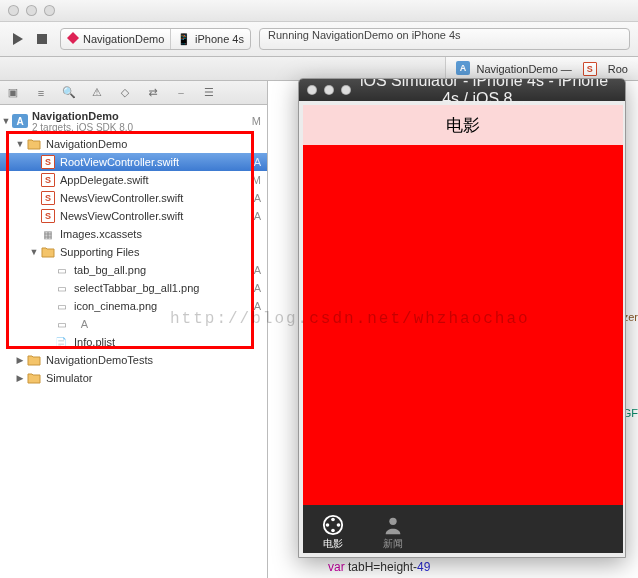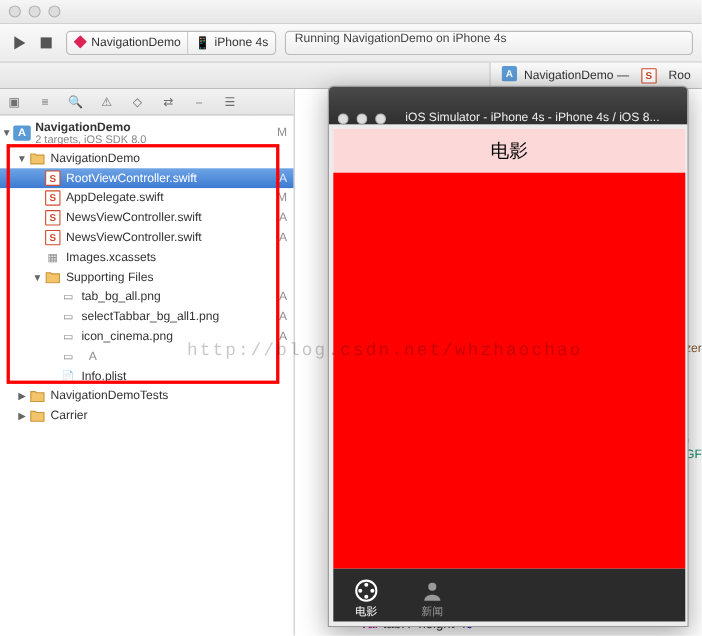--- a/index.html
+++ b/index.html
@@ -51,21 +51,21 @@
   
   .editor { flex: 1; position: relative; background: #fff; }
   .code-frag { position: absolute; right: 0; top: 230px; font-family: Menlo, monospace; font-size: 11px; color: #333; text-align: left; }
   .code-frag .type { color: #0a8a6a; }
   .code-bottom { position: absolute; left: 60px; bottom: 4px; font-family: Menlo, monospace; font-size: 12px; }
   .code-bottom .kw { color: #c800a4; }
   .code-bottom .num { color: #2a2ad4; }
 
   
   .sim { position: absolute; left: 298px; top: 78px; width: 328px; background: #ececec; border: 1px solid #999; border-radius: 5px 5px 0 0; box-shadow: 0 6px 24px rgba(0,0,0,.35); overflow: hidden; }
-  .sim-title { height: 34px; background: linear-gradient(#4a4a4a,#2f2f2f); color: #eee; display: flex; align-items: flex-end; padding: 0 8px; font-size: 11px; }
+  .sim-title { height: 22px; background: linear-gradient(#4a4a4a,#2f2f2f); color: #eee; display: flex; align-items: center; padding: 0 8px; font-size: 16px; }
   .sim-title .traffic .dot { width: 10px; height: 10px; }
   .sim-title .txt { flex: 1; text-align: center; }
   .sim-screen { width: 320px; margin: 4px; background: #fff; }
   .sim-sb { height: 20px; background: #fcd8d8; display: flex; align-items: center; justify-content: space-between; padding: 0 6px; font-size: 11px; color: #000; }
   .sim-nav { height: 40px; background: #fcd8d8; display: flex; align-items: center; justify-content: center; font-size: 17px; color: #000; font-weight: 500; }
   .sim-body { height: 360px; background: #ff0000; }
   .sim-tab { height: 48px; background: #2b2b2b; display: flex; align-items: flex-end; }
   .sim-tab .ti { width: 60px; display: flex; flex-direction: column; align-items: center; color: #9a9a9a; font-size: 10px; padding-bottom: 2px; gap: 1px; }
   .sim-tab .ti.active { color: #fff; }
   .sim-tab .ti svg { width: 22px; height: 22px; }
@@ -264,21 +264,21 @@
             <span class="status-letter"></span>
           </div>
           <div class="row">
             <span class="ind" style="width:14px"></span>
             <span class="disc">▶</span>
             <span class="ico ico-folder">
               <svg class="folder-svg" viewBox="0 0 14 12">
                 <path d="M1 2h4l1 1h7v8H1z" fill="#f4c46a" stroke="#c9953a"></path>
               </svg>
             </span>
-            <span class="lbl">Carrier</span>
+            <span class="lbl">Simulator</span>
             <span class="status-letter"></span>
           </div>
         </div>
 
       <div class="hl-box"></div>
     </div>
   </div>
 
   <div class="editor">
     <div class="code-frag">

